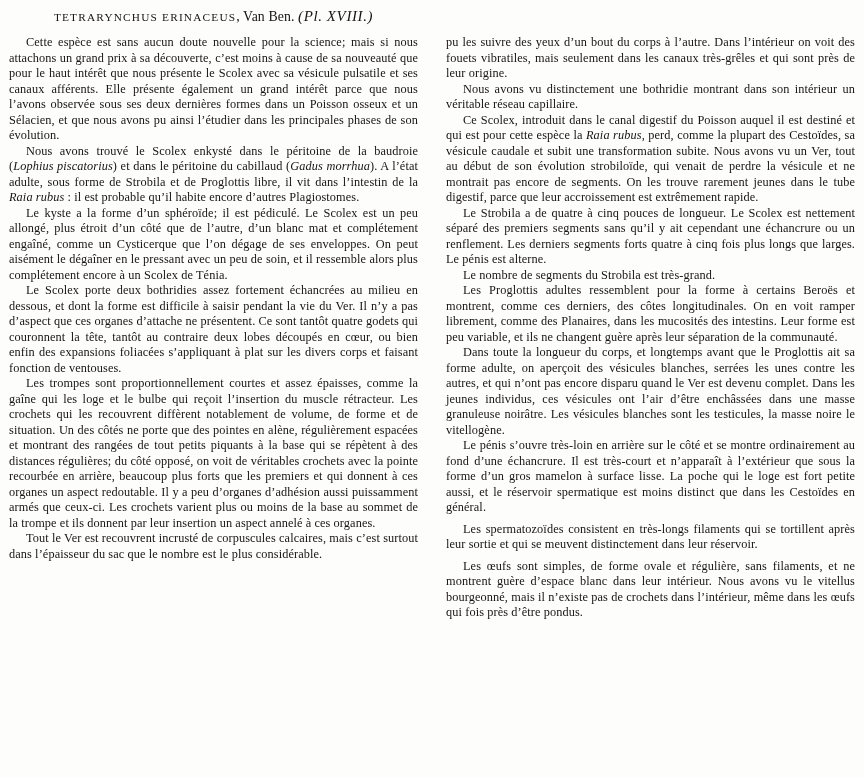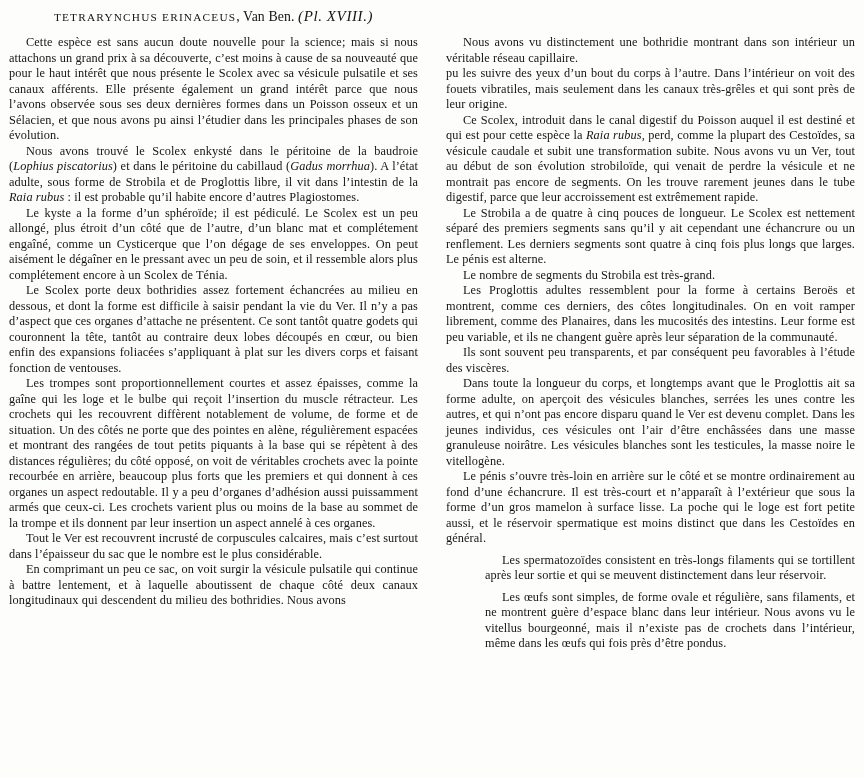--- a/index.html
+++ b/index.html
@@ -55,21 +55,20 @@
   }
   p.para {
     margin: 0;
     text-indent: 17px;
   }
   p.noindent {
     text-indent: 0;
   }
   p.spaced {
     margin-top: 6px;
-    margin-left: 39px;
   }
   em {
     font-style: italic;
   }
 </style>
 </head>
 <body>
 
 <div class="page">
   <div class="columns">
@@ -77,32 +76,30 @@
       <div class="heading">
         <span class="h-caps">TETRARYNCHUS ERINACEUS</span><span class="h-normal">, Van Ben. </span><span class="h-italic">(Pl. XVIII.)</span>
       </div>
       <div>
           <p class="para"><span>Cette espèce est sans aucun doute nouvelle pour la science; mais si nous attachons un grand prix à sa découverte, c’est moins à cause de sa nouveauté que pour le haut intérêt que nous présente le Scolex avec sa vésicule pulsatile et ses canaux afférents. Elle présente également un grand intérêt parce que nous l’avons observée sous ses deux dernières formes dans un Poisson osseux et un Sélacien, et que nous avons pu ainsi l’étudier dans les principales phases de son évolution.</span></p>
           <p class="para"><span>Nous avons trouvé le Scolex enkysté dans le péritoine de la baudroie (</span><em>Lophius piscatorius</em><span>) et dans le péritoine du cabillaud (</span><em>Gadus morrhua</em><span>). A l’état adulte, sous forme de Strobila et de Proglottis libre, il vit dans l’intestin de la </span><em>Raia rubus</em><span> : il est probable qu’il habite encore d’autres Plagiostomes.</span></p>
           <p class="para"><span>Le kyste a la forme d’un sphéroïde; il est pédiculé. Le Scolex est un peu allongé, plus étroit d’un côté que de l’autre, d’un blanc mat et complétement engaîné, comme un Cysticerque que l’on dégage de ses enveloppes. On peut aisément le dégaîner en le pressant avec un peu de soin, et il ressemble alors plus complétement encore à un Scolex de Ténia.</span></p>
           <p class="para"><span>Le Scolex porte deux bothridies assez fortement échancrées au milieu en dessous, et dont la forme est difficile à saisir pendant la vie du Ver. Il n’y a pas d’aspect que ces organes d’attache ne présentent. Ce sont tantôt quatre godets qui couronnent la tête, tantôt au contraire deux lobes découpés en cœur, ou bien enfin des expansions foliacées s’appliquant à plat sur les divers corps et faisant fonction de ventouses.</span></p>
           <p class="para"><span>Les trompes sont proportionnellement courtes et assez épaisses, comme la gaîne qui les loge et le bulbe qui reçoit l’insertion du muscle rétracteur. Les crochets qui les recouvrent diffèrent notablement de volume, de forme et de situation. Un des côtés ne porte que des pointes en alène, régulièrement espacées et montrant des rangées de tout petits piquants à la base qui se répètent à des distances régulières; du côté opposé, on voit de véritables crochets avec la pointe recourbée en arrière, beaucoup plus forts que les premiers et qui donnent à ces organes un aspect redoutable. Il y a peu d’organes d’adhésion aussi puissamment armés que ceux-ci. Les crochets varient plus ou moins de la base au sommet de la trompe et ils donnent par leur insertion un aspect annelé à ces organes.</span></p>
           <p class="para"><span>Tout le Ver est recouvrent incrusté de corpuscules calcaires, mais c’est surtout dans l’épaisseur du sac que le nombre est le plus considérable.</span></p>
-          <p class="para"><span>En comprimant un peu ce sac, on voit surgir la vésicule pulsatile qui continue à battre lentement, et à laquelle aboutissent de chaque côté deux canaux longitudinaux qui descendent du milieu des bothridies. Nous avons</span></p>
         </div>
     </div>
     <div class="column column-right">
       <div>
+          <p class="para noindent"><span>pu les suivre des yeux d’un bout du corps à l’autre. Dans l’intérieur on voit des fouets vibratiles, mais seulement dans les canaux très-grêles et qui sont près de leur origine.</span></p>
           <p class="para"><span>Nous avons vu distinctement une bothridie montrant dans son intérieur un véritable réseau capillaire.</span></p>
-          <p class="para noindent"><span>pu les suivre des yeux d’un bout du corps à l’autre. Dans l’intérieur on voit des fouets vibratiles, mais seulement dans les canaux très-grêles et qui sont près de leur origine.</span></p>
           <p class="para"><span>Ce Scolex, introduit dans le canal digestif du Poisson auquel il est destiné et qui est pour cette espèce la </span><em>Raia rubus</em><span>, perd, comme la plupart des Cestoïdes, sa vésicule caudale et subit une transformation subite. Nous avons vu un Ver, tout au début de son évolution strobiloïde, qui venait de perdre la vésicule et ne montrait pas encore de segments. On les trouve rarement jeunes dans le tube digestif, parce que leur accroissement est extrêmement rapide.</span></p>
-          <p class="para"><span>Le Strobila a de quatre à cinq pouces de longueur. Le Scolex est nettement séparé des premiers segments sans qu’il y ait cependant une échancrure ou un renflement. Les derniers segments sont quatre à cinq fois plus longs que larges. Le pénis est alterne.</span></p>
+          <p class="para"><span>Le Strobila a de quatre à cinq pouces de longueur. Le Scolex est nettement séparé des premiers segments sans qu’il y ait cependant une échancrure ou un renflement. Les derniers segments forts quatre à cinq fois plus longs que larges. Le pénis est alterne.</span></p>
           <p class="para"><span>Le nombre de segments du Strobila est très-grand.</span></p>
           <p class="para"><span>Les Proglottis adultes ressemblent pour la forme à certains Beroës et montrent, comme ces derniers, des côtes longitudinales. On en voit ramper librement, comme des Planaires, dans les mucosités des intestins. Leur forme est peu variable, et ils ne changent guère après leur séparation de la communauté.</span></p>
-          <p class="para"><span>Ils sont souvent peu transparents, et par conséquent peu favorables à l’étude des viscères.</span></p>
           <p class="para"><span>Dans toute la longueur du corps, et longtemps avant que le Proglottis ait sa forme adulte, on aperçoit des vésicules blanches, serrées les unes contre les autres, et qui n’ont pas encore disparu quand le Ver est devenu complet. Dans les jeunes individus, ces vésicules ont l’air d’être enchâssées dans une masse granuleuse noirâtre. Les vésicules blanches sont les testicules, la masse noire le vitellogène.</span></p>
           <p class="para"><span>Le pénis s’ouvre très-loin en arrière sur le côté et se montre ordinairement au fond d’une échancrure. Il est très-court et n’apparaît à l’extérieur que sous la forme d’un gros mamelon à surface lisse. La poche qui le loge est fort petite aussi, et le réservoir spermatique est moins distinct que dans les Cestoïdes en général.</span></p>
           <p class="para spaced"><span>Les spermatozoïdes consistent en très-longs filaments qui se tortillent après leur sortie et qui se meuvent distinctement dans leur réservoir.</span></p>
           <p class="para spaced"><span>Les œufs sont simples, de forme ovale et régulière, sans filaments, et ne montrent guère d’espace blanc dans leur intérieur. Nous avons vu le vitellus bourgeonné, mais il n’existe pas de crochets dans l’intérieur, même dans les œufs qui fois près d’être pondus.</span></p>
         </div>
     </div>
   </div>
 </div>
 
 </body></html>

